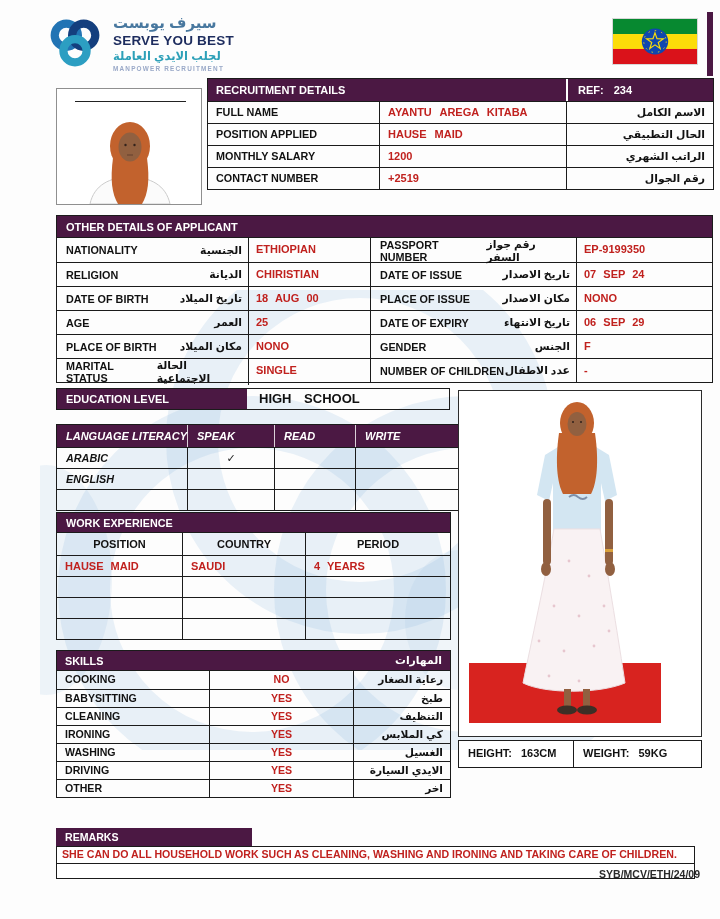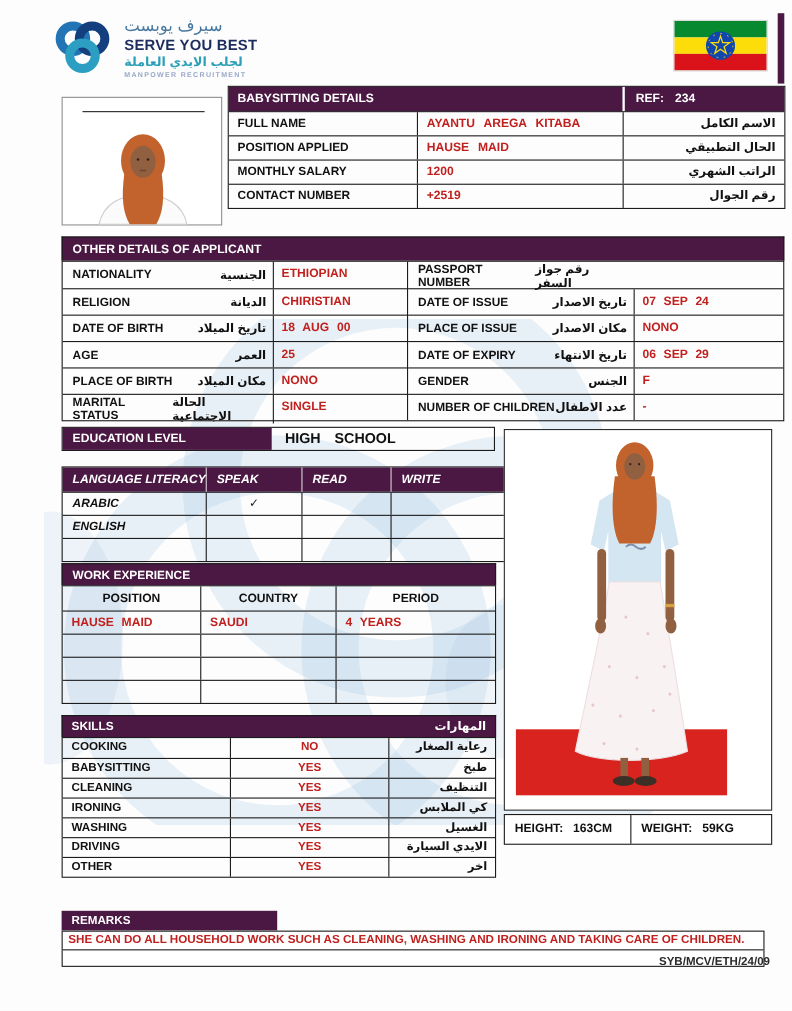--- a/index.html
+++ b/index.html
@@ -11,21 +11,21 @@
   html,body{background:#e9e9e9;}
   body{font-family:"Liberation Sans","DejaVu Sans",sans-serif;color:#111;}
   .page{position:relative;width:720px;height:919px;background:#fdfdfd;overflow:hidden;margin:0 auto;}
   .abs{position:absolute;}
   .watermark{position:absolute;left:40px;top:290px;width:640px;height:460px;z-index:0;pointer-events:none;}
   .z{position:absolute;z-index:2;}
 
   
   .brand{left:46px;top:14px;display:flex;gap:9px;align-items:flex-start;}
   .brand-icon{width:58px;height:58px;}
-  .brand-ar{font-size:15px;font-weight:normal;color:#48789f;letter-spacing:1px;}
+  .brand-ar{font-size:15px;font-weight:bold;color:#48789f;letter-spacing:1px;}
   .brand-en{font-size:13.5px;font-weight:bold;color:var(--logo-navy);letter-spacing:.2px;margin-top:1px;}
   .brand-ar2{font-size:11.5px;font-weight:bold;color:var(--logo-teal);margin-top:1px;}
   .brand-sub{font-size:6.4px;font-weight:bold;color:#99a8c7;letter-spacing:1.2px;margin-top:2px;}
 
   .flag{left:612px;top:18px;width:86px;height:47px;border:1px solid #d8d8d8;}
   .edge-strip{left:707px;top:12px;width:6px;height:64px;background:var(--header-purple);}
   .page-edge{right:0;top:0;bottom:0;width:11px;background:linear-gradient(to right,rgba(0,0,0,0),rgba(0,0,0,.10));z-index:3;}
 
   
   .portrait-box{left:56px;top:88px;width:146px;height:117px;border:1px solid #8f8f8f;background:#fff;}
@@ -157,21 +157,21 @@
       <path d="M29 46 C26 68 28 82 34 92 L58 92 C64 82 66 68 63 46 Z" fill="#c2622d"></path>
       <ellipse cx="46" cy="35" rx="11.5" ry="14.5" fill="#916040"></ellipse>
       <circle cx="41.5" cy="33" r="1.2" fill="#33221b"></circle>
       <circle cx="50.5" cy="33" r="1.2" fill="#33221b"></circle>
       <path d="M43 43 L49 43" stroke="#6b4531" stroke-width="1.2"></path>
     </svg>
   </div>
 
   <div class="abs z emp-table">
     <div class="emp-head">
-      <div class="emp-head-title">BABYSITTING DETAILS</div>
+      <div class="emp-head-title">RECRUITMENT DETAILS</div>
       <div class="emp-head-ref">
         <span>REF:</span><span class="v">234</span>
       </div>
     </div>
 
   <div class="emp-row">
     <div class="c1 lbl">FULL NAME</div>
     <div class="c2 red bl">AYANTU AREGA KITABA</div>
     <div class="c3 ar bl">الاسم الكامل</div>
   </div>
@@ -247,20 +247,21 @@
     </div>
     <div class="od-value red">SINGLE</div>
   </div>
 </div>
       <div class="od-right">
   <div class="odr-row">
     <div class="od-label">
       <span class="lbl">PASSPORT NUMBER</span>
       <span class="ar">رقم جواز السفر</span>
     </div>
+    <div class="od-value red">EP-9199350</div>
   </div>
 
   <div class="odr-row">
     <div class="od-label">
       <span class="lbl">DATE OF ISSUE</span>
       <span class="ar">تاريخ الاصدار</span>
     </div>
     <div class="od-value red">07 SEP 24</div>
   </div>
 

